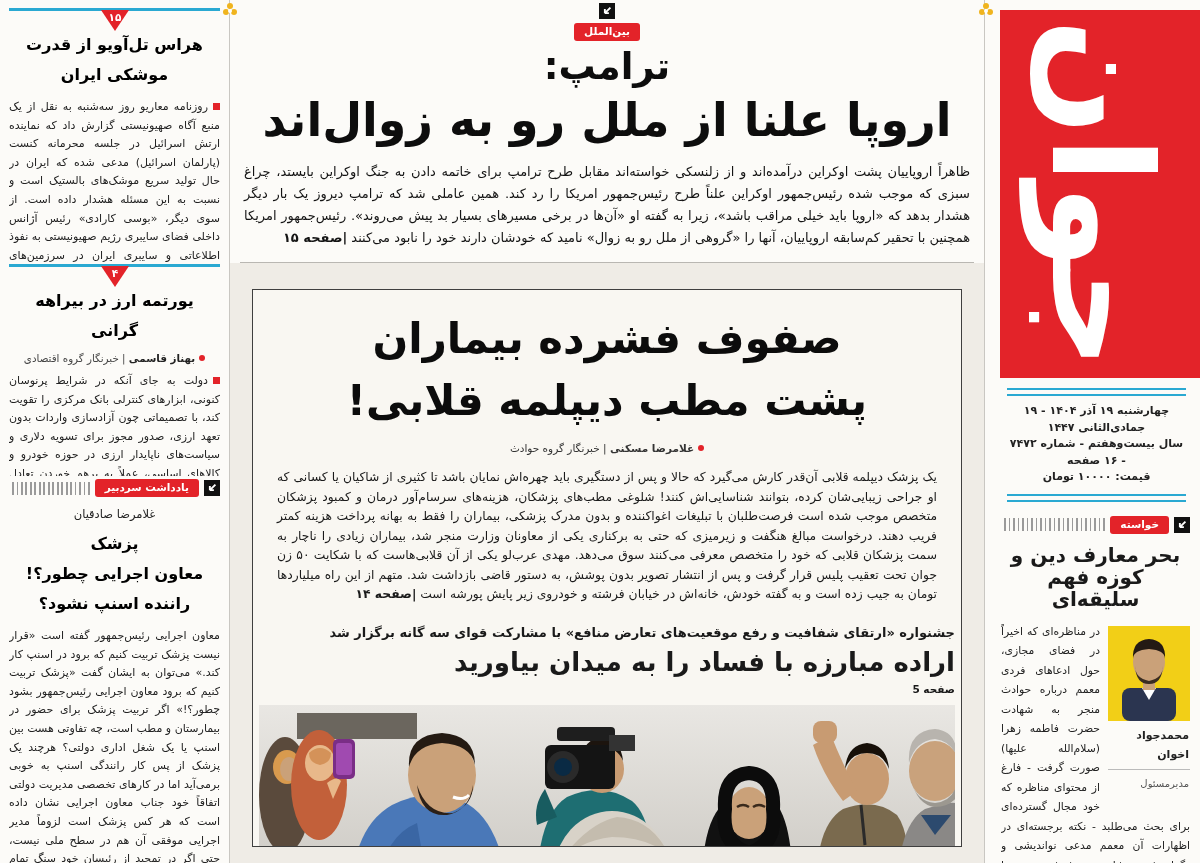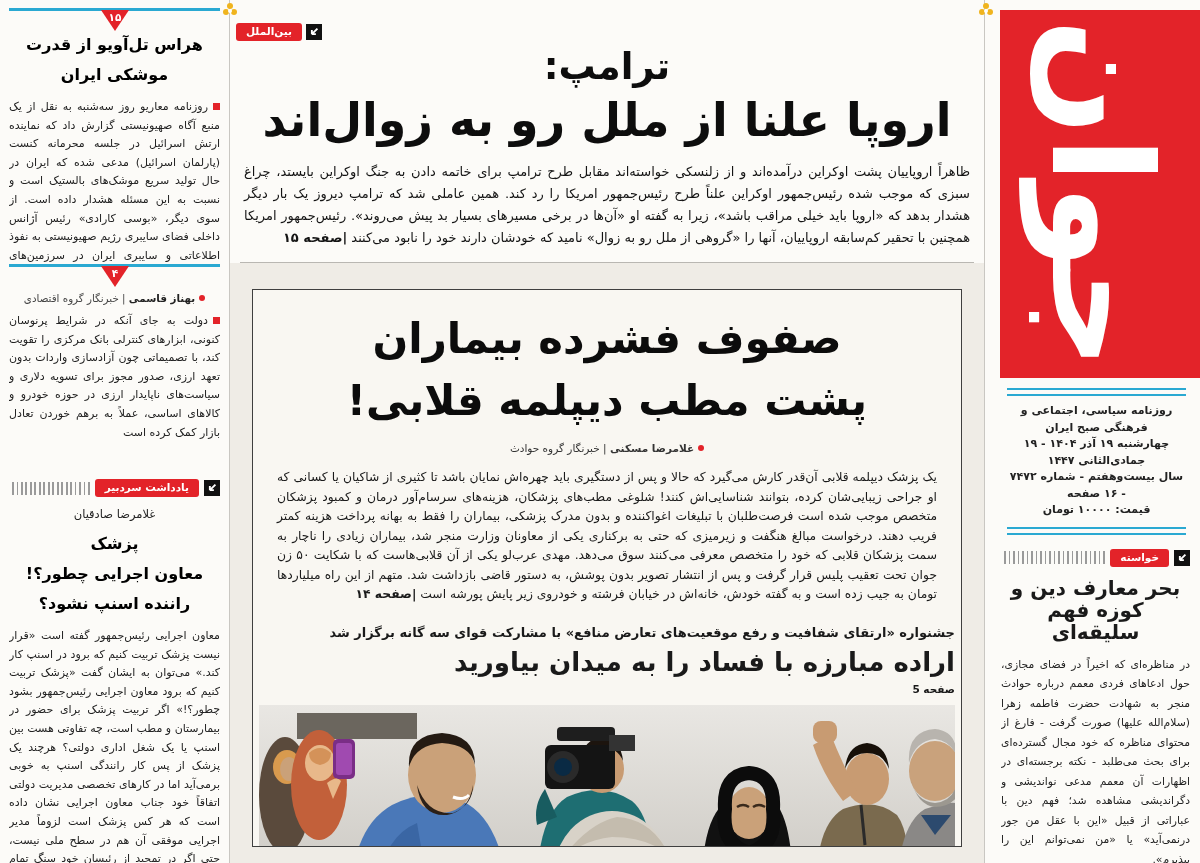--- a/index.html
+++ b/index.html
@@ -31,21 +31,21 @@
   
   .editorial { margin:14px 10px 0 16px; flex:1; overflow:hidden; }
   .ed-title { text-align:center; font-size:20px; font-weight:bold; line-height:22px; margin:10px 0 12px; }
   .ed-body { font-size:10.8px; line-height:19.5px; text-align:justify; color:#222; }
   .ed-photo-wrap { float:right; width:82px; margin:4px 0 4px 8px; }
   .ed-photo { width:82px; height:95px; display:block; }
   .ed-name { font-size:11px; font-weight:bold; padding:5px 1px 4px; border-bottom:1px solid #bbb; }
   .ed-role { font-size:10px; color:#555; padding:4px 1px; }
 
   
-  .c-tag-row { margin:23px 6px 0; display:flex; justify-content:flex-end; align-items:center; gap:4px; }
+  .c-tag-row { margin:3px 6px 0; display:flex; justify-content:flex-end; align-items:center; gap:4px;flex-direction:column; }
   .headline { text-align:center; font-weight:bold; color:#0d0d0d; margin-top:2px; }
   .headline .l1 { display:block; font-size:37px; line-height:48px; }
   .headline .l2 { display:block; font-size:46px; line-height:58px; white-space:nowrap; }
   .lead { margin:12px 14px 0; font-size:13px; line-height:22px; text-align:justify; color:#141414; }
   .lead b { font-weight:bold; }
   .c-hr { border:none; border-top:1px solid #b9b7b2; margin:13px 10px 0; }
   .band { flex:1; background:#efece6; margin-top:0; padding:26px 22px 16px; overflow:hidden; }
   .story-box { background:#f9f7f2; border:1.5px solid #3f3f3f; height:100%; padding:18px 6px 0; overflow:hidden; }
   .box-title { text-align:center; font-weight:bold; color:#0c0c0c; }
   .box-title span { display:block; font-size:42px; line-height:62px; white-space:nowrap; }
@@ -98,21 +98,20 @@
       </svg>
   </span>
 
   <aside class="col-right">
     <div class="logo-box">
       <span class="logo-text">جوان</span>
     </div>
     <div class="pub-info">
       <div class="dline"></div>
       <div class="pub-lines">
-        <div>روزنامه سیاسی، اجتماعی و فرهنگی صبح ایران</div>
         <div>چهارشنبه ۱۹ آذر ۱۴۰۴ - ۱۹ جمادی‌الثانی ۱۴۴۷</div>
         <div>سال بیست‌وهفتم - شماره ۷۴۷۲ - ۱۶ صفحه</div>
         <div>قیمت: ۱۰۰۰۰ تومان</div>
       </div>
       <div class="dline"></div>
     </div>
 
     <div class="editorial">
       <div class="tag-row">
         <span class="arrow-chip">
@@ -121,20 +120,33 @@
             </svg>
         </span>
         <span class="red-tag">خواسته</span>
         <span class="hatch"></span>
       </div>
       <h2 class="ed-title">
         <span>بحر معارف دین</span>
         <span>و کوزه فهم سلیقه‌ای</span>
       </h2>
       <div class="ed-body">
+        <div class="ed-photo-wrap">
+          <svg class="ed-photo" viewBox="0 0 82 95" preserveAspectRatio="none">
+            <rect width="82" height="95" fill="#f2cf17"></rect>
+            <rect x="14" y="62" width="54" height="33" rx="8" fill="#2b3550"></rect>
+            <path d="M34 62 L41 74 L48 62 Z" fill="#fff"></path>
+            <rect x="35" y="50" width="12" height="14" fill="#caa179"></rect>
+            <ellipse cx="41" cy="36" rx="16" ry="19" fill="#caa179"></ellipse>
+            <path d="M25 33 Q24 14 41 13 Q58 14 57 33 Q57 24 41 23 Q25 24 25 33 Z" fill="#241a14"></path>
+            <path d="M27 40 Q28 58 41 58 Q54 58 55 40 Q55 52 41 55 Q27 52 27 40 Z" fill="#3a2c22"></path>
+          </svg>
+          <div class="ed-name">محمدجواد اخوان</div>
+          <div class="ed-role">مدیرمسئول</div>
+        </div>
         <p>در مناظره‌ای که اخیراً در فضای مجازی، حول ادعاهای فردی معمم درباره حوادث منجر به شهادت حضرت فاطمه زهرا (سلام‌الله علیها) صورت گرفت - فارغ از محتوای مناظره که خود مجال گسترده‌ای برای بحث می‌طلبد - نکته برجسته‌ای در اظهارات آن معمم مدعی نواندیشی و دگراندیشی مشاهده شد؛ فهم دین با عباراتی از قبیل «این با عقل من جور درنمی‌آید» یا «من نمی‌توانم این را بپذیرم».</p>
 
       </div>
     </div>
   </aside>
 
   <section class="col-center">
     <div class="c-tag-row">
       <span class="arrow-chip">
         <svg width="12" height="12" viewBox="0 0 14 14">
@@ -243,20 +255,24 @@
         <span>هراس تل‌آویو</span>
         <span>از قدرت موشکی ایران</span>
       </h3>
       <p class="l-body"><span class="sq"></span><span>روزنامه معاریو روز سه‌شنبه به نقل از یک منبع آگاه صهیونیستی گزارش داد که نماینده ارتش اسرائیل در جلسه محرمانه کنست (پارلمان اسرائیل) مدعی شده که ایران در حال تولید سریع موشک‌های بالستیک است و نسبت به این مسئله هشدار داده است. از سوی دیگر، «بوسی کارادی» رئیس آژانس داخلی فضای سایبری رژیم صهیونیستی به نفوذ اطلاعاتی و سایبری ایران در سرزمین‌های اشغالی در جنگ ۱۲ روزه خبر داد و گفت: «تهران با نفوذ به دوربین‌های پارکینگ‌ها و دیگر دوربین‌های جاده‌ای حرکات شخصیت‌های مهم اسرائیلی را زیر نظر گرفت تا عملیات‌هایی برای هدف قرار دادن و آسیب رساندن به آنها طراحی کند»</span></p>
     </div>
 
     <div class="sec2">
       <div class="rule">
         <span class="pennant">۴</span>
       </div>
+      <h3 class="l-title">
+        <span>یورتمه ارز</span>
+        <span>در بیراهه گرانی</span>
+      </h3>
       <div class="l-byline">
         <span class="dot"></span><span class="nm">بهناز قاسمی</span> <span>|</span> <span>خبرنگار گروه اقتصادی</span>
       </div>
       <p class="l-body"><span class="sq"></span><span>دولت به جای آنکه در شرایط پرنوسان کنونی، ابزارهای کنترلی بانک مرکزی را تقویت کند، با تصمیماتی چون آزادسازی واردات بدون تعهد ارزی، صدور مجوز برای تسویه دلاری و سیاست‌های ناپایدار ارزی در حوزه خودرو و کالاهای اساسی، عملاً به برهم خوردن تعادل بازار کمک کرده است</span></p>
     </div>
 
     <div class="sec3">
       <div class="tag-row ed-note-row">
         <span class="arrow-chip">
           <svg width="12" height="12" viewBox="0 0 14 14">

